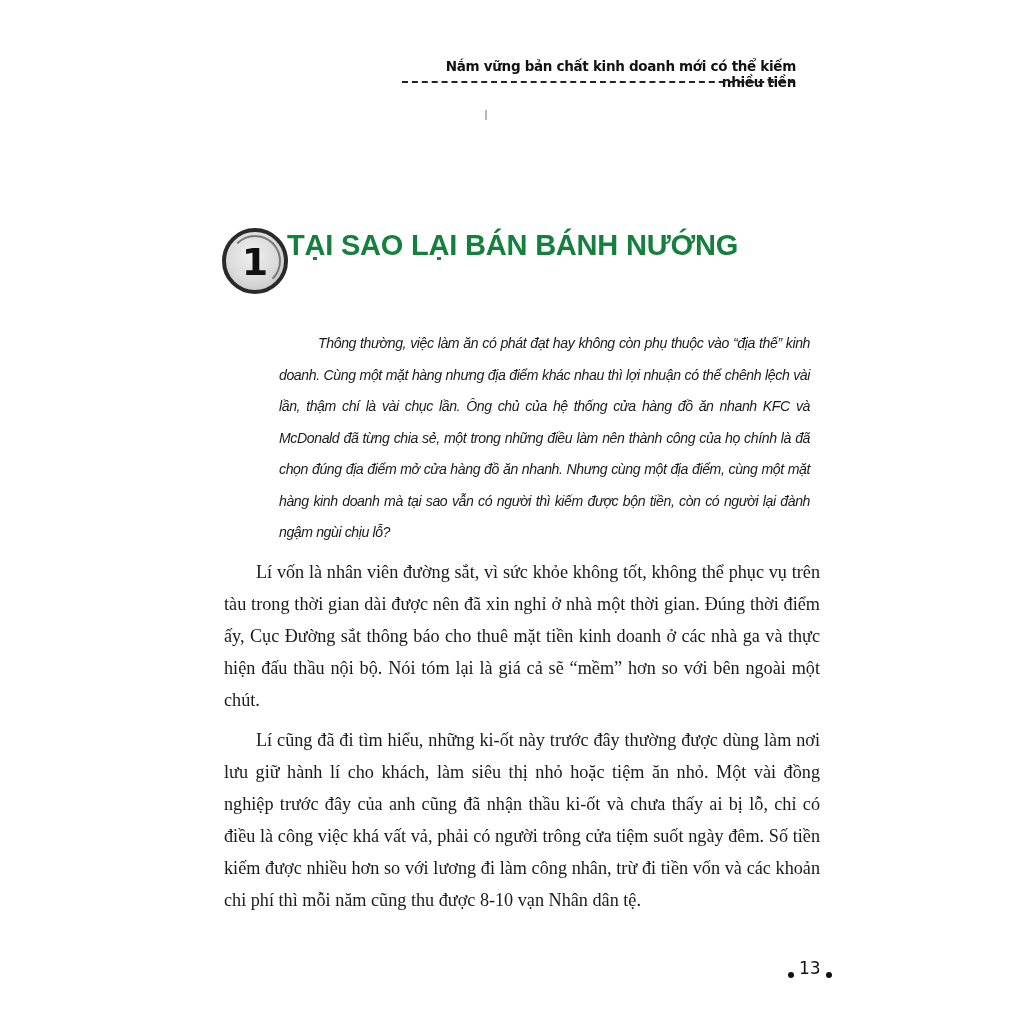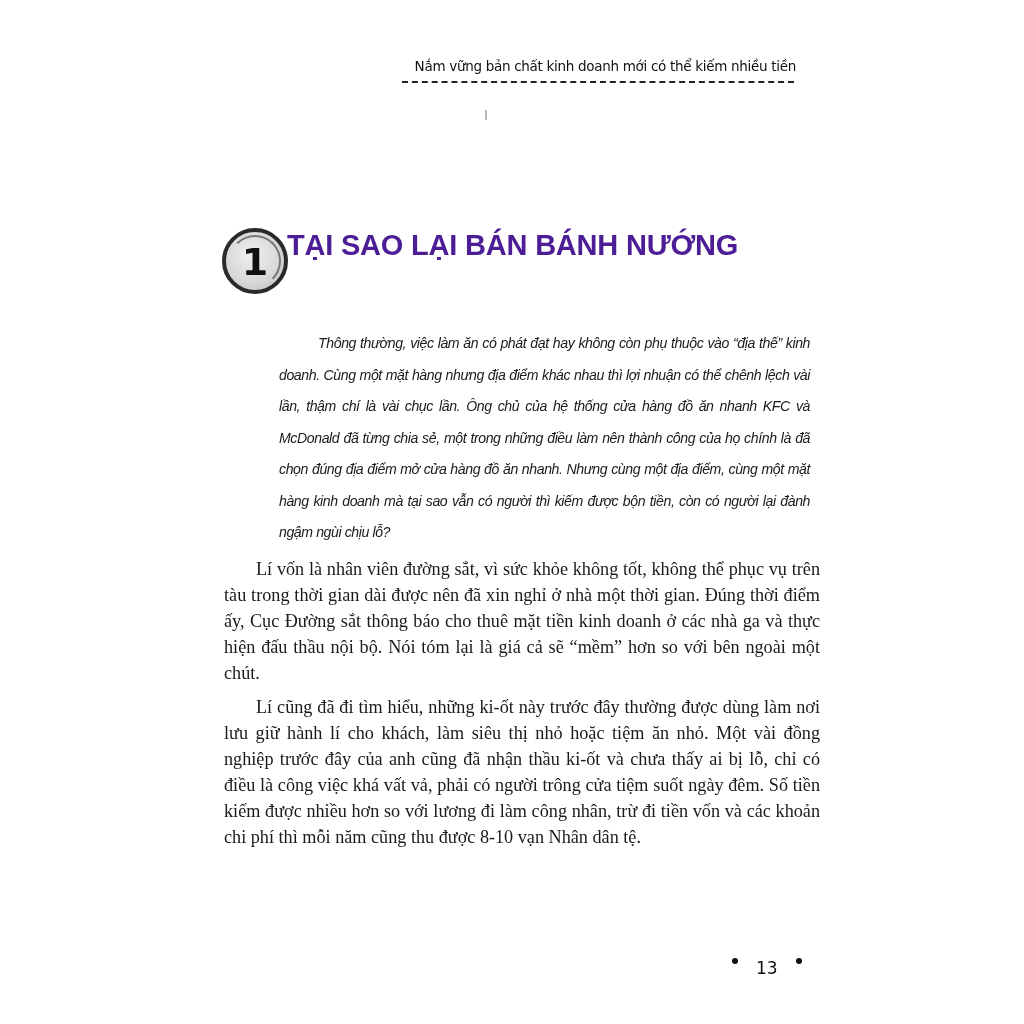--- a/index.html
+++ b/index.html
@@ -3,21 +3,21 @@
   <meta charset="utf-8">
   <style>
     html, body { margin: 0; padding: 0; }
     body {
       width: 1024px; height: 1024px; background: #ffffff;
       position: relative; overflow: hidden;
       color: #1a1a1a;
     }
     .running-head {
       position: absolute; left: 402px; top: 58px; width: 394px;
-      font-family: "DejaVu Sans", sans-serif; font-weight: normal;
+      font-family: "DejaVu Sans", sans-serif; font-weight: bold;
       font-size: 13.5px; letter-spacing: -0.3px; text-align: right;
       color: #111;
     }
     .running-head-rule {
       position: absolute; left: 402px; top: 81px; width: 392px; height: 0;
       border-top: 2px dashed #222;
     }
     .chapter {
       position: absolute; left: 222px; top: 225px; width: 560px; height: 80px;
     }
@@ -34,44 +34,44 @@
       border: 2px solid #777; border-left-color: transparent; border-bottom-color: transparent;
     }
     .chapter-number {
       font-family: "DejaVu Sans", sans-serif; font-weight: bold;
       font-size: 38px; color: #111; position: relative; z-index: 1;
       margin-top: 2px;
     }
     .chapter-title {
       position: absolute; left: 65px; top: 0;
       font-family: "Liberation Sans", sans-serif; font-weight: bold;
-      font-size: 29px; line-height: 40px; color: #4c1d95;
+      font-size: 29px; line-height: 40px; color: #15803d;
       letter-spacing: -0.2px;
     }
     .chapter-title span { display: block; }
     .intro {
       position: absolute; left: 279px; top: 327px; width: 531px;
       font-family: "Liberation Sans", sans-serif; font-style: italic;
       font-size: 15.2px; line-height: 31.5px; color: #1a1a1a;
       text-align: justify; letter-spacing: -0.45px;
       transform: scaleX(0.93); transform-origin: left top;
       width: 571px;
     }
     .intro p { margin: 0; text-indent: 42px; }
     .body {
       position: absolute; left: 224px; top: 556px; width: 596px;
       font-family: "Liberation Serif", serif;
-      font-size: 18.2px; line-height: 26px; color: #1a1a1a;
+      font-size: 18.2px; line-height: 32px; color: #1a1a1a;
       text-align: justify;
     }
     .body p { margin: 0 0 8px 0; text-indent: 32px; }
     .page-number {
-      position: absolute; left: 732px; top: 958px;
+      position: absolute; left: 788px; top: 958px;
       font-family: "DejaVu Sans", sans-serif; font-size: 17px; color: #111;
-      display: flex; align-items: flex-start; gap: 18px;
+      display: flex; align-items: flex-end; gap: 5px;
     }
     .dot { width: 6px; height: 6px; border-radius: 50%; background: #111; display: inline-block; }
     .speck { position: absolute; width: 2px; height: 10px; background: #888; left: 485px; top: 110px; opacity: 0.6; }
   </style>
 </head>
 <body>
 
 <div>
   <div class="running-head">Nắm vững bản chất kinh doanh mới có thể kiếm nhiều tiền</div>
   <div class="running-head-rule"></div>

